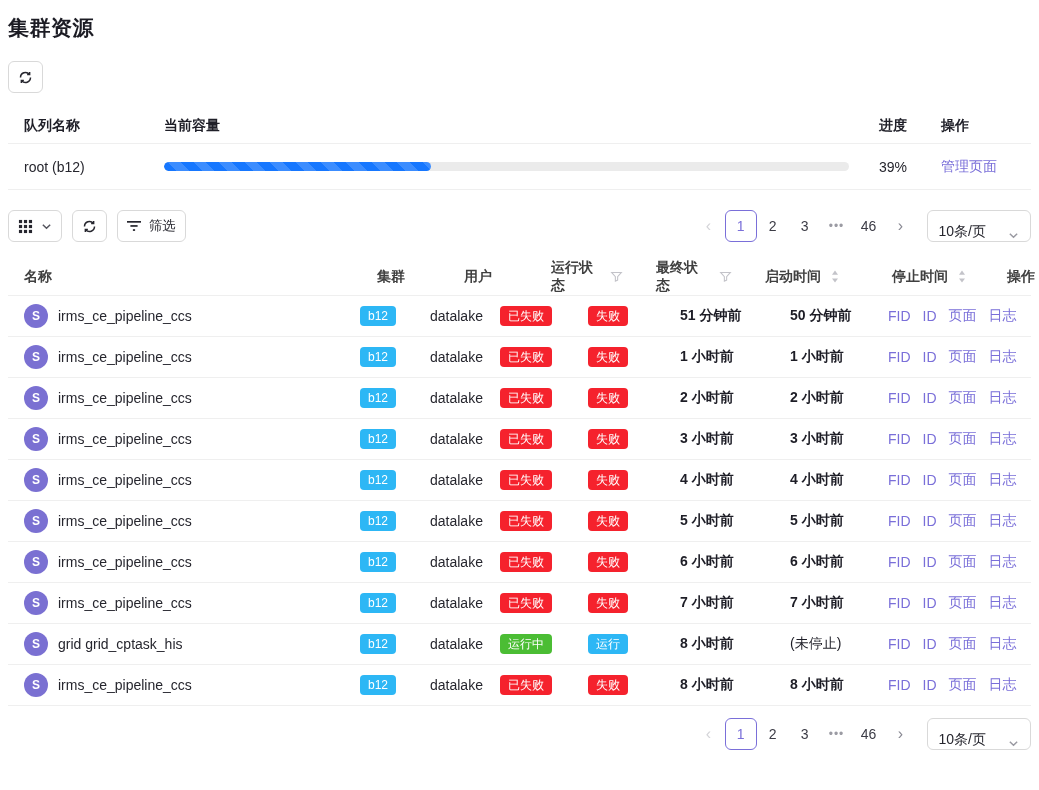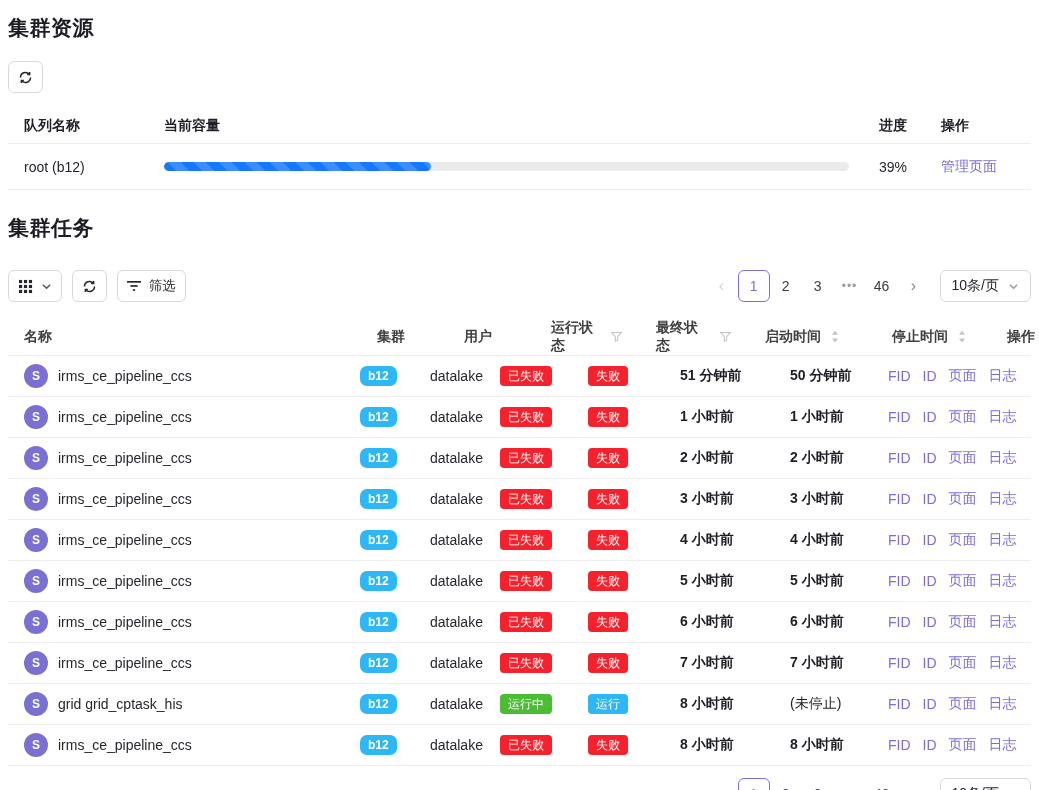--- a/index.html
+++ b/index.html
@@ -25,38 +25,38 @@
   .res-row { height:46px; }
   .res-header > div, .res-row > div { padding-left:16px; }
   .cap-cell { padding-right:14px; }
   .progress-track { height:9px; background:#ebebeb; border-radius:5px; overflow:hidden; }
   .progress-fill { height:100%; border-radius:5px;
     background:repeating-linear-gradient(45deg,#1677ff 0 9px,#3c8dff 9px 18px); }
   a.link { color:#7a6fd9; text-decoration:none; cursor:pointer; }
 
   
   .tasks-title { margin-top:24px; }
-  .toolbar { margin-top:28px; display:flex; align-items:center; }
+  .toolbar { margin-top:20px; display:flex; align-items:center; }
   .toolbar .btn + .btn { margin-left:10px; }
   .filter-btn { margin-left:11px; }
   .summary { margin-left:11px; color:#2a2a33; }
   .summary b { font-weight:bold; }
   .num-blue { color:#1677ff; } .num-green { color:#3eaf3a; } .num-red { color:#f5222d; }
 
   
   .pager { display:flex; align-items:center; margin-left:auto; }
   .pg-item { min-width:32px; height:32px; display:inline-flex; align-items:center;
     justify-content:center; border-radius:6px; margin:0 0; cursor:pointer;
     color:#3c3c46; user-select:none; }
   .pg-arrow { font-size:16px; color:#8a8a94; }
   .pg-arrow.disabled { color:#d4d4d8; cursor:default; }
   .pg-item.active { border:1px solid #7a6fd9; color:#7a6fd9; }
   .pg-ellipsis { color:#9b9ba3; letter-spacing:1px; font-size:12px; }
   .pg-size { margin-left:10px; height:32px; padding:0 11px; border:1px solid #d9d9d9;
-    border-radius:6px; display:inline-flex; align-items:center; gap:9px; cursor:pointer;
+    border-radius:6px; display:inline-flex; align-items:flex-end; gap:22px; cursor:pointer;
     background:#fff; color:#26262e; }
   .bottom-pager-wrap { display:flex; margin-top:12px; padding-right:0; }
 
   
   .task-table { margin-top:16px; }
   .t-header, .trow { display:grid;
     grid-template-columns:336px 70px 70px 88px 92px 110px 98px 159px;
     align-items:center; border-bottom:1px solid #efefef; }
   .t-header { height:38px; font-weight:bold; color:#404040;gap:17px; }
   .t-header > div, .trow > .cell { padding-left:16px; display:flex; align-items:center; }
@@ -64,21 +64,21 @@
   .hicon { margin-left:9px; display:inline-flex; }
   .name-cell { gap:10px; }
   .avatar { width:24px; height:24px; border-radius:50%; background:#7a70d2; color:#fff;
     font-size:12px; font-weight:bold; display:inline-flex; align-items:center;
     justify-content:center; flex:0 0 24px; }
   .tag { display:inline-block; color:#fff; font-size:12px; line-height:20px;
     padding:0 8px; border-radius:4px; }
   .tag-red { background:#f5222d; }
   .tag-green { background:#4bbd34; }
   .tag-cyan { background:#2db7f5; }
-  .cluster-tag { font-weight:bold;border-radius:7px; }
+  .cluster-tag { font-weight:normal; }
   .time { font-weight:bold; color:#1d1d26; }
   .time.plain { font-weight:normal; }
   .actions { gap:0;text-align:right; }
   .actions a { margin-right:12px; }
   .actions a:last-child { margin-right:0; }
 </style>
 </head>
 <body>
 
 <div class="page">
@@ -112,21 +112,20 @@
       <div class="progress-track">
               <div class="progress-fill" style="width: 39%;"></div>
             </div>
     </div>
     <div class="pct">39%</div>
     <div><a class="link act">管理页面</a></div>
   </div>
 </div>
   </div>
 
-  <h2 class="sec-title tasks-title">集群任务</h2>
 
   <div class="toolbar">
     <button class="btn">
       <svg width="15" height="15" viewBox="0 0 16 16">
         <g fill="#26262e">
           <rect x="1" y="1" width="3.4" height="3.4"></rect>
             <rect x="6.3" y="1" width="3.4" height="3.4"></rect>
             <rect x="11.6" y="1" width="3.4" height="3.4"></rect>
           <rect x="1" y="6.3" width="3.4" height="3.4"></rect>
             <rect x="6.3" y="6.3" width="3.4" height="3.4"></rect>

